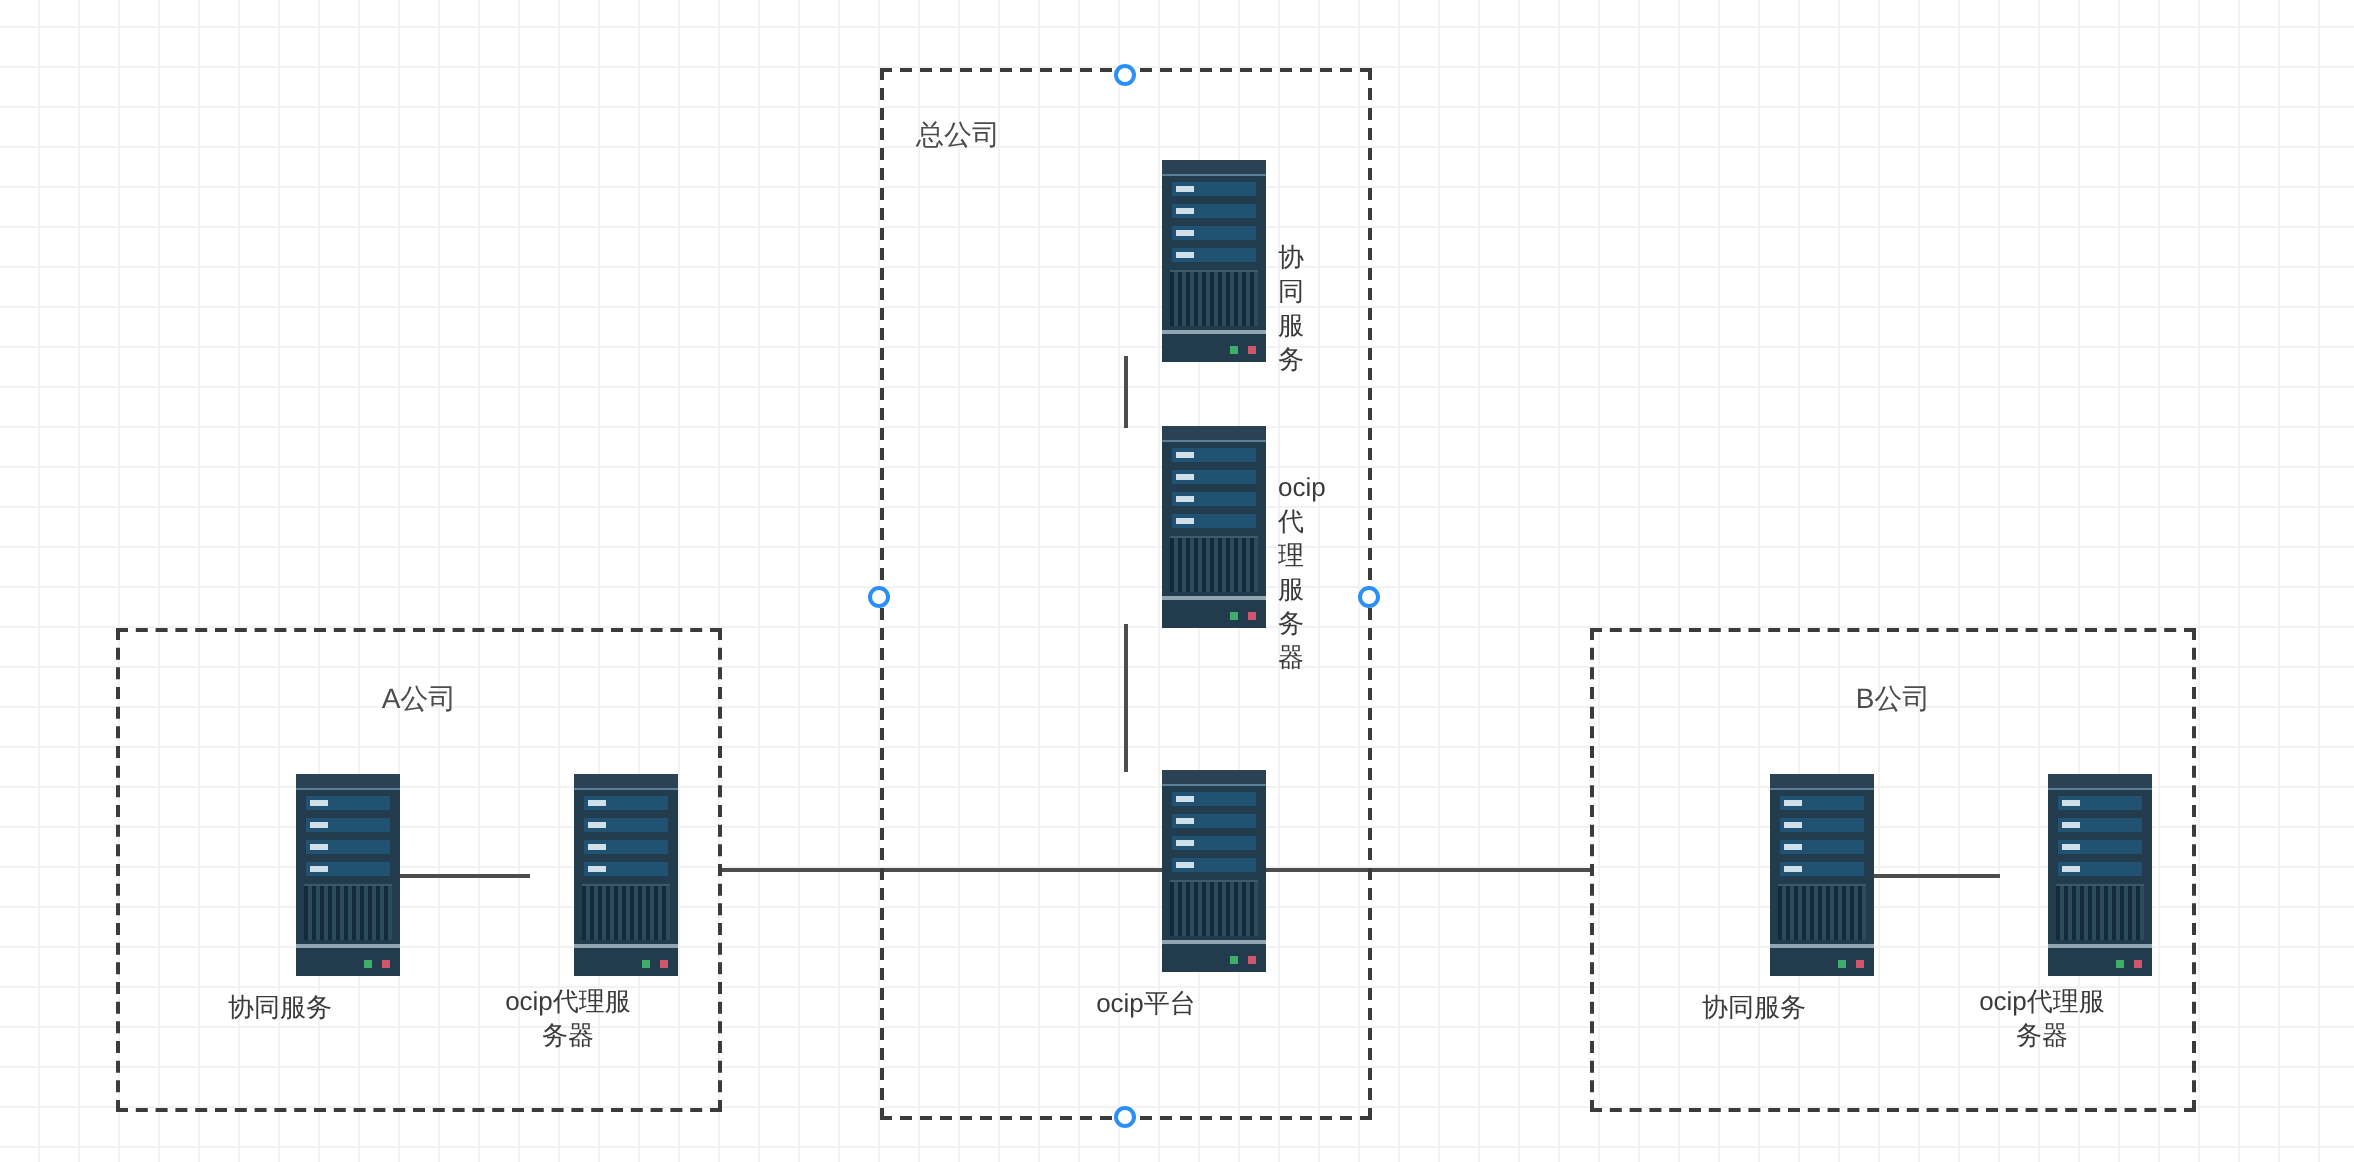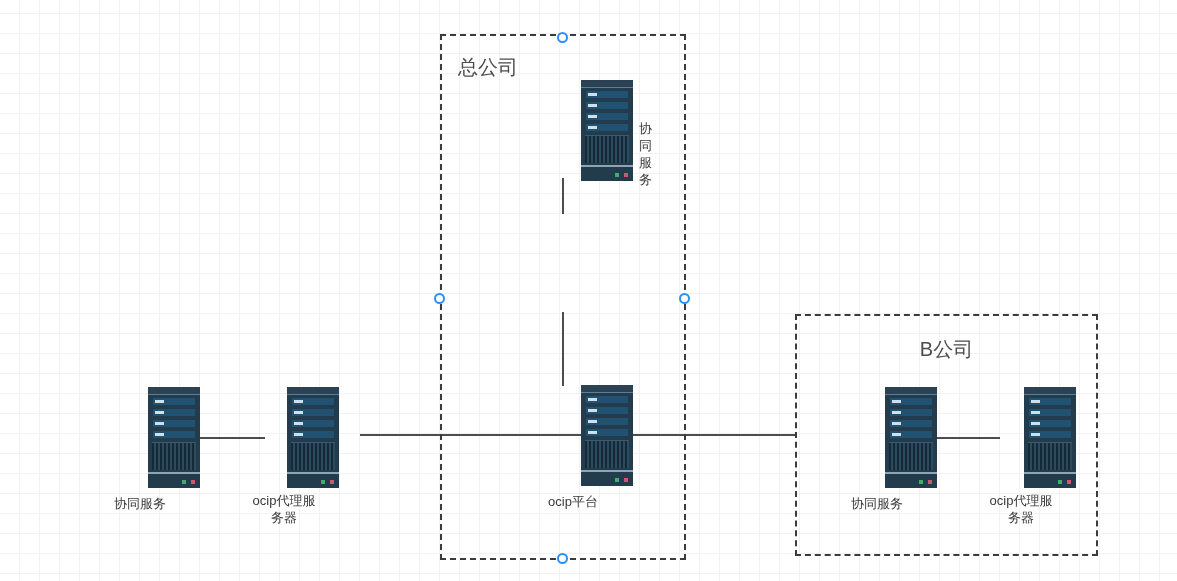--- a/index.html
+++ b/index.html
@@ -23,21 +23,21 @@
   
   .group{
     position:absolute;
     border:2px dashed #3b3b3b;
     background:transparent;
     box-sizing:border-box;
   }
   .group-title{
     position:absolute;
     color:#4c4c4c;
-    font-size:20px;
+    font-size:14px;
     line-height:18px;
     white-space:nowrap;
   }
   .title-center{left:0;right:0;text-align:center;}
   .title-left{text-align:left;}
 
   
   .conn{position:absolute;background:#4d4d4d;}
   .conn-h{height:2px;}
   .conn-v{width:2px;}
@@ -113,20 +113,23 @@
 
   <div class="group" style="left:440px;top:34px;width:246px;height:526px;">
     <div class="group-title title-left" style="left:16px;top:22px;">总公司</div>
   </div>
 
   <div class="handle" style="left:557px;top:32px;"></div>
   <div class="handle" style="left:434px;top:293px;"></div>
   <div class="handle" style="left:679px;top:293px;"></div>
   <div class="handle" style="left:557px;top:553px;"></div>
 
+  <div class="group" style="left:58px;top:314px;width:303px;height:242px;">
+    <div class="group-title title-center" style="top:24px;">A公司</div>
+  </div>
 
   <div class="group" style="left:795px;top:314px;width:303px;height:242px;">
     <div class="group-title title-center" style="top:24px;text-align:center;">B公司</div>
   </div>
 
   <div class="node" style="left:537px;top:80px;">
     <div class="server">
       <div class="srv-cap"></div>
       <div class="srv-bays">
         <div class="bay"></div>
@@ -136,20 +139,38 @@
       </div>
       <div class="srv-vent"></div>
       <div class="srv-base">
         <div class="led led-green"></div>
         <div class="led led-red"></div>
       </div>
     </div>
     <div class="node-label label-right" style="left:58px;top:40px;">协同服务</div>
   </div>
 
+  <div class="node" style="left:537px;top:213px;">
+    <div class="server">
+      <div class="srv-cap"></div>
+      <div class="srv-bays">
+        <div class="bay"></div>
+          <div class="bay"></div>
+          <div class="bay"></div>
+          <div class="bay"></div>
+      </div>
+      <div class="srv-vent"></div>
+      <div class="srv-base">
+        <div class="led led-green"></div>
+        <div class="led led-red"></div>
+      </div>
+    </div>
+    <div class="node-label label-right" style="left:58px;top:22px;">ocip代理
+服务器</div>
+  </div>
 
   <div class="node" style="left:537px;top:385px;">
     <div class="server">
       <div class="srv-cap"></div>
       <div class="srv-bays">
         <div class="bay"></div>
           <div class="bay"></div>
           <div class="bay"></div>
           <div class="bay"></div>
       </div>

